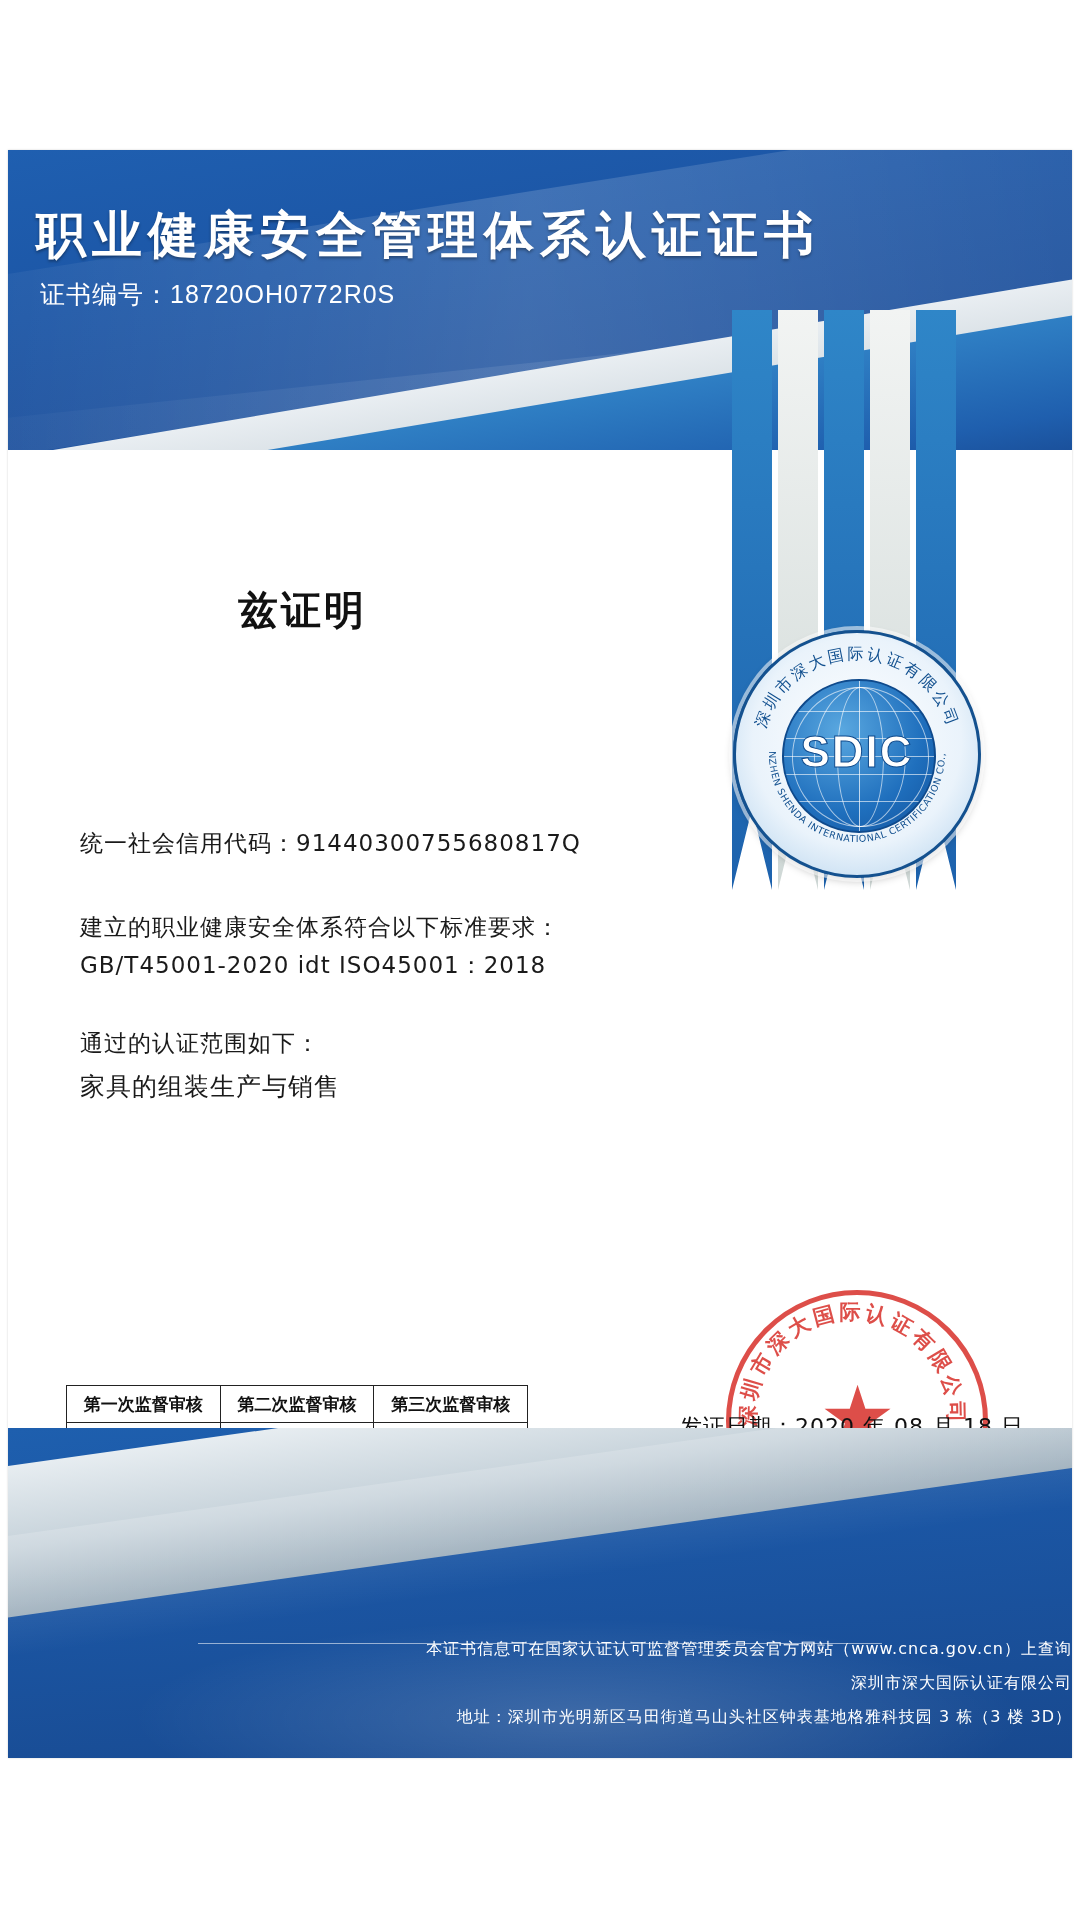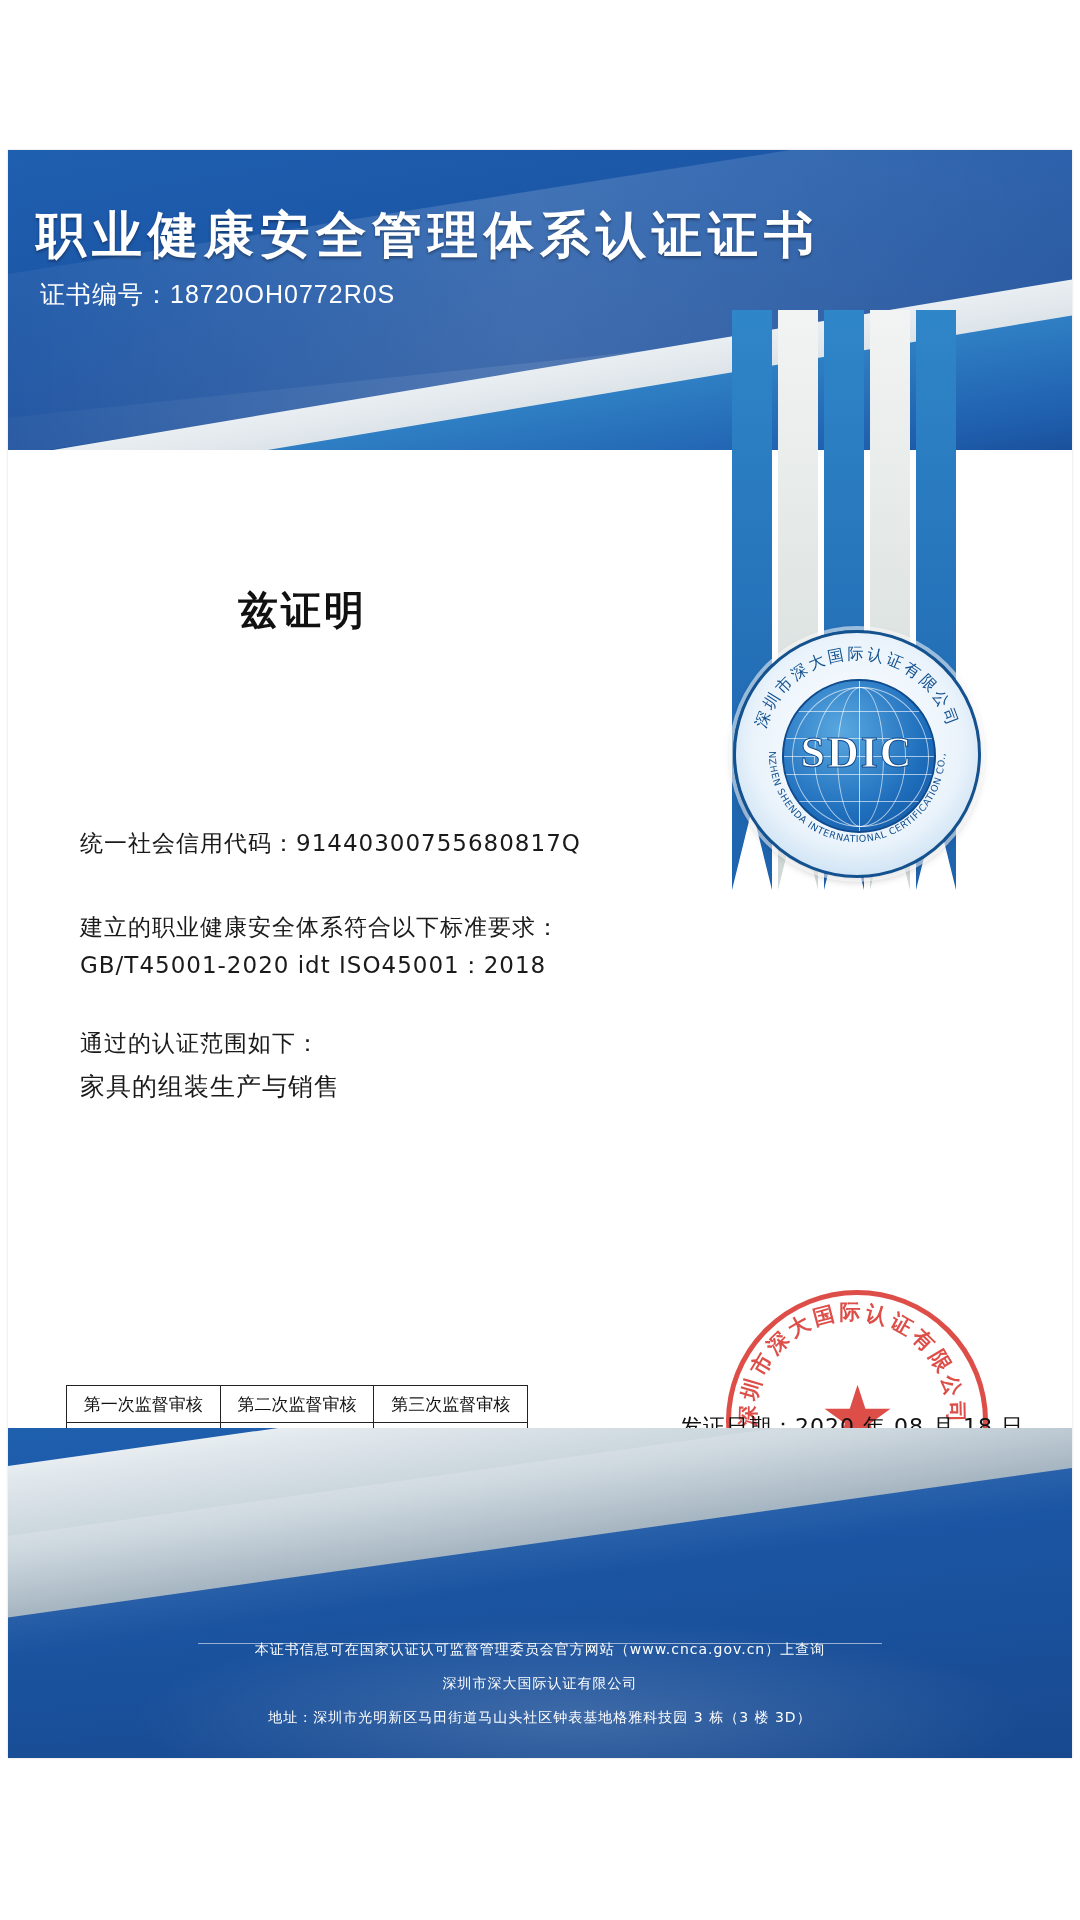--- a/index.html
+++ b/index.html
@@ -179,21 +179,21 @@
     left: 0;
     right: 0;
     top: 50%;
     margin-top: -27px;
     text-align: center;
     font-size: 44px;
     font-weight: bold;
     letter-spacing: 2px;
     color: #ffffff;
     -webkit-text-stroke: 1px #0e4a8c;
-    font-family: Liberation Serif, serif;
+    font-family: Liberation Sans, sans-serif;
   }
   .seal svg text {
     font-family: "DejaVu Sans", "Liberation Sans", sans-serif;
     fill: #12508f;
   }
 
   
   .body-area {
     position: absolute;
     left: 0;
@@ -245,21 +245,21 @@
     width: 462px;
     border-collapse: collapse;
   }
   .audit-table td {
     border: 1px solid #222;
     text-align: center;
     font-size: 17px;
     color: #111;
     font-family: "DejaVu Sans", "Liberation Sans", sans-serif;
   }
-  .audit-table tr.head td { height: 34px; }
+  .audit-table tr.head td { height: 34px; font-weight: bold; }
   .audit-table tr.blank td { height: 62px; }
 
   .audit-note {
     position: absolute;
     left: 58px;
     top: 1348px;
     width: 470px;
     text-align: center;
     font-size: 13px;
     color: #111;
@@ -368,24 +368,25 @@
   .footer-lines {
     position: absolute;
     left: 0;
     right: 0;
     bottom: 24px;
     text-align: center;
     color: #ffffff;
     font-family: "DejaVu Sans", "Liberation Sans", sans-serif;
   }
   .footer-lines .fl {
-    font-size: 14px;
+    font-size: 16px;
     line-height: 34px;
     letter-spacing: 1px;
     white-space: nowrap;
+    text-align: right;
   }
   .footer-rule {
     position: absolute;
     left: 190px;
     right: 190px;
     bottom: 114px;
     height: 1px;
     background: rgba(255,255,255,0.55);
   }
 </style>

